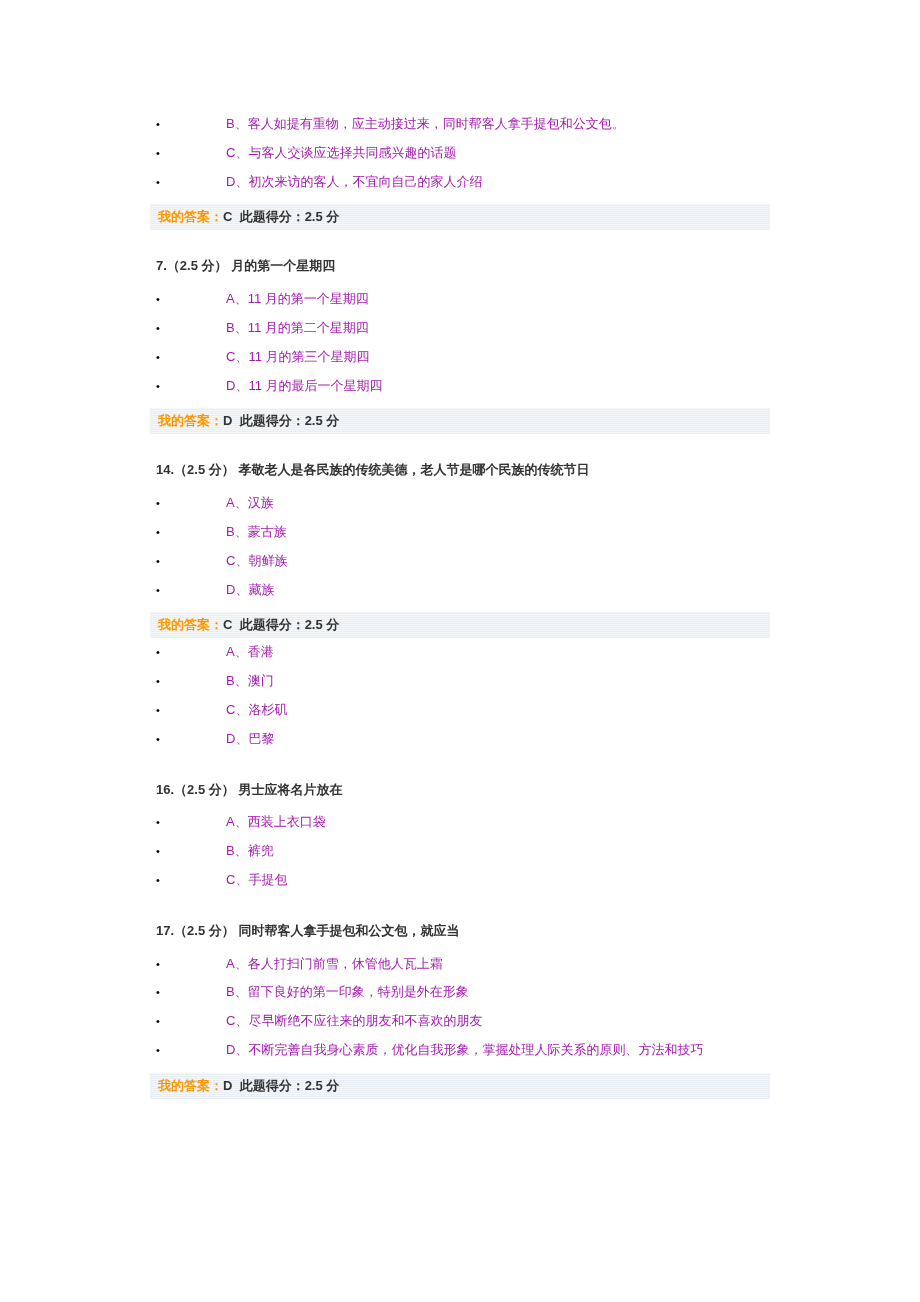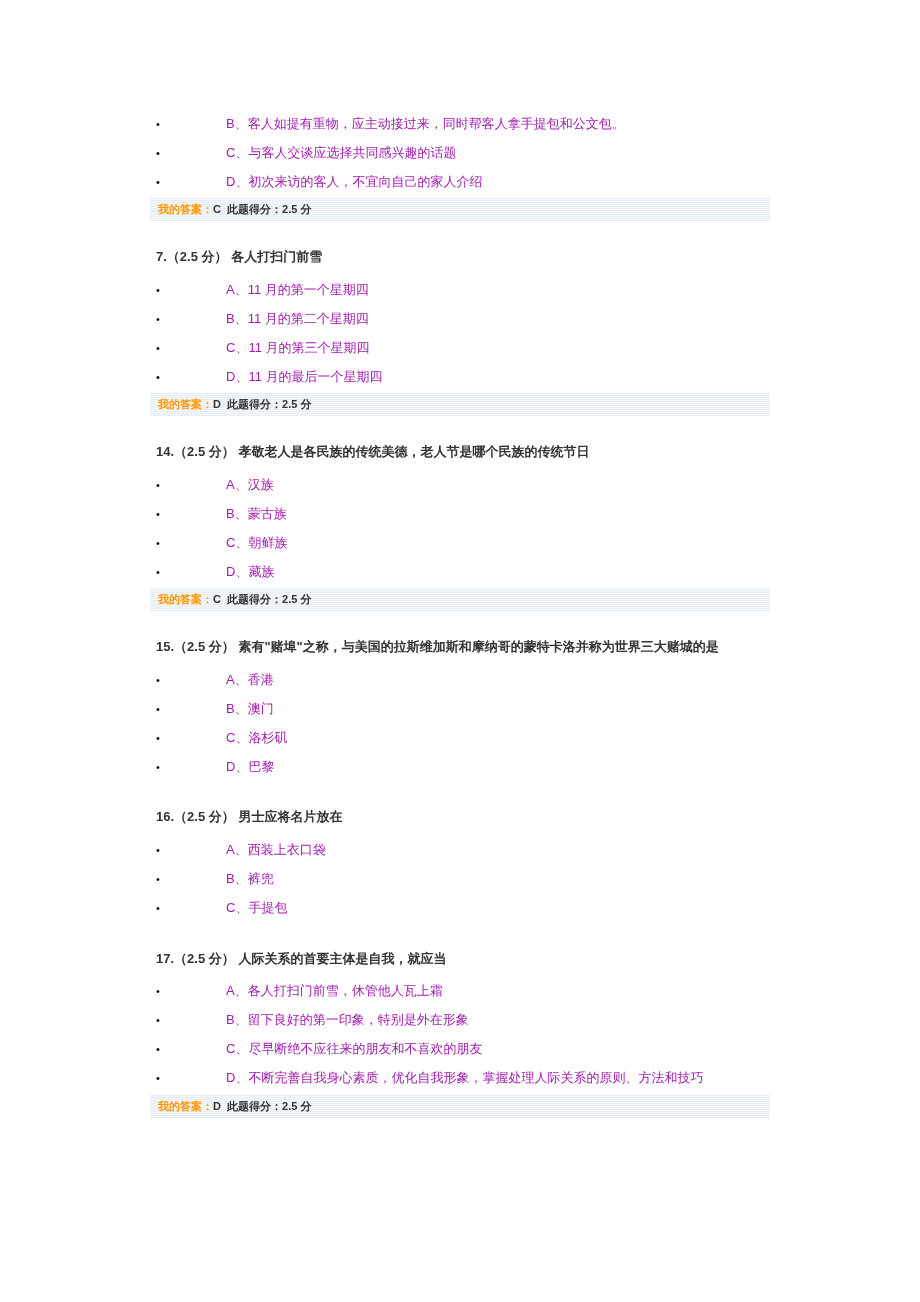--- a/index.html
+++ b/index.html
@@ -37,22 +37,22 @@
   }
   .answer-bar {
     background: repeating-linear-gradient(
       0deg,
       #e8eef3,
       #e8eef3 1px,
       #f4f8fb 1px,
       #f4f8fb 2px
     );
     padding: 4px 8px;
-    margin-top: 2px;
-    font-size: 11px;
+    margin-top: 8px;
+    font-size: 13px;
     color: #333;
   }
   .answer-bar .my-answer-label {
     color: #ff9600;
     font-weight: bold;
   }
   .answer-bar .answer-letter {
     color: #333;
     font-weight: bold;
   }
@@ -84,21 +84,21 @@
     <li class="option-row">
       <span class="bullet">•</span>
       <span class="option-text"><span>D</span>、<span>初次来访的客人，不宜向自己的家人介绍</span></span>
     </li>
   </ul>
   <div class="answer-bar">
     <span class="my-answer-label">我的答案：</span><span class="answer-letter">C</span>&nbsp;&nbsp;<span class="score-text"><span>此题得分：</span><span>2.5</span><span> 分</span></span>
   </div>
 
   <div class="question-title">
-    <span>7.</span><span>（2.5 分）</span>&nbsp;<span>各人打扫门前雪</span>
+    <span>7.</span><span>（2.5 分）</span>&nbsp;<span>月的第一个星期四</span>
   </div>
   <ul>
     <li class="option-row">
       <span class="bullet">•</span>
       <span class="option-text"><span>A</span>、<span>11 月的第一个星期四</span></span>
     </li>
     <li class="option-row">
       <span class="bullet">•</span>
       <span class="option-text"><span>B</span>、<span>11 月的第二个星期四</span></span>
     </li>
@@ -133,23 +133,20 @@
     </li>
     <li class="option-row">
       <span class="bullet">•</span>
       <span class="option-text"><span>D</span>、<span>藏族</span></span>
     </li>
   </ul>
   <div class="answer-bar">
     <span class="my-answer-label">我的答案：</span><span class="answer-letter">C</span>&nbsp;&nbsp;<span class="score-text"><span>此题得分：</span><span>2.5</span><span> 分</span></span>
   </div>
 
-  <div class="question-title">
-    <span>15.</span><span>（2.5 分）</span>&nbsp;<span>素有"赌埠"之称，与美国的拉斯维加斯和摩纳哥的蒙特卡洛并称为世界三大赌城的是</span>
-  </div>
   <ul>
     <li class="option-row">
       <span class="bullet">•</span>
       <span class="option-text"><span>A</span>、<span>香港</span></span>
     </li>
     <li class="option-row">
       <span class="bullet">•</span>
       <span class="option-text"><span>B</span>、<span>澳门</span></span>
     </li>
     <li class="option-row">
@@ -174,21 +171,21 @@
       <span class="bullet">•</span>
       <span class="option-text"><span>B</span>、<span>裤兜</span></span>
     </li>
     <li class="option-row">
       <span class="bullet">•</span>
       <span class="option-text"><span>C</span>、<span>手提包</span></span>
     </li>
   </ul>
 
   <div class="question-title">
-    <span>17.</span><span>（2.5 分）</span>&nbsp;<span>人际关系的首要主体是自我，就应当</span>
+    <span>17.</span><span>（2.5 分）</span>&nbsp;<span>同时帮客人拿手提包和公文包，就应当</span>
   </div>
   <ul>
     <li class="option-row">
       <span class="bullet">•</span>
       <span class="option-text"><span>A</span>、<span>各人打扫门前雪，休管他人瓦上霜</span></span>
     </li>
     <li class="option-row">
       <span class="bullet">•</span>
       <span class="option-text"><span>B</span>、<span>留下良好的第一印象，特别是外在形象</span></span>
     </li>

